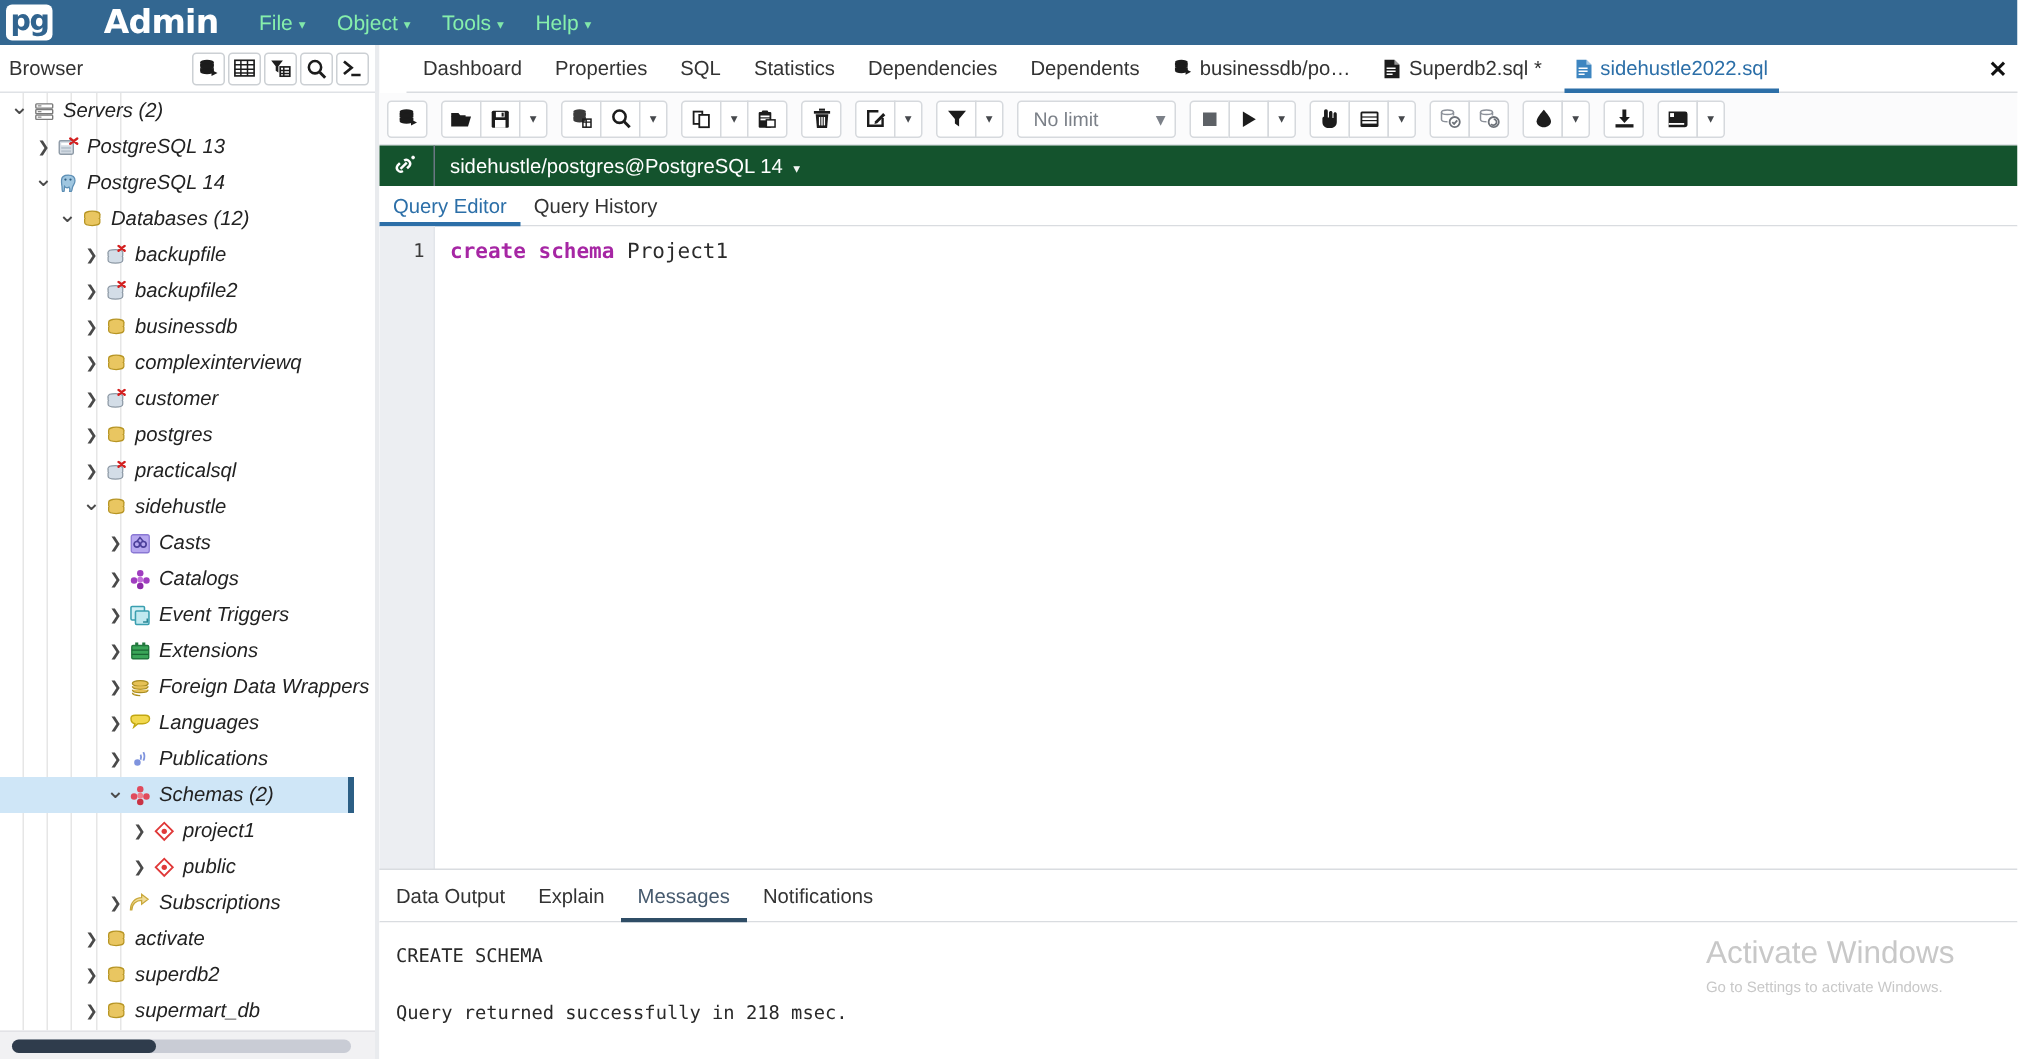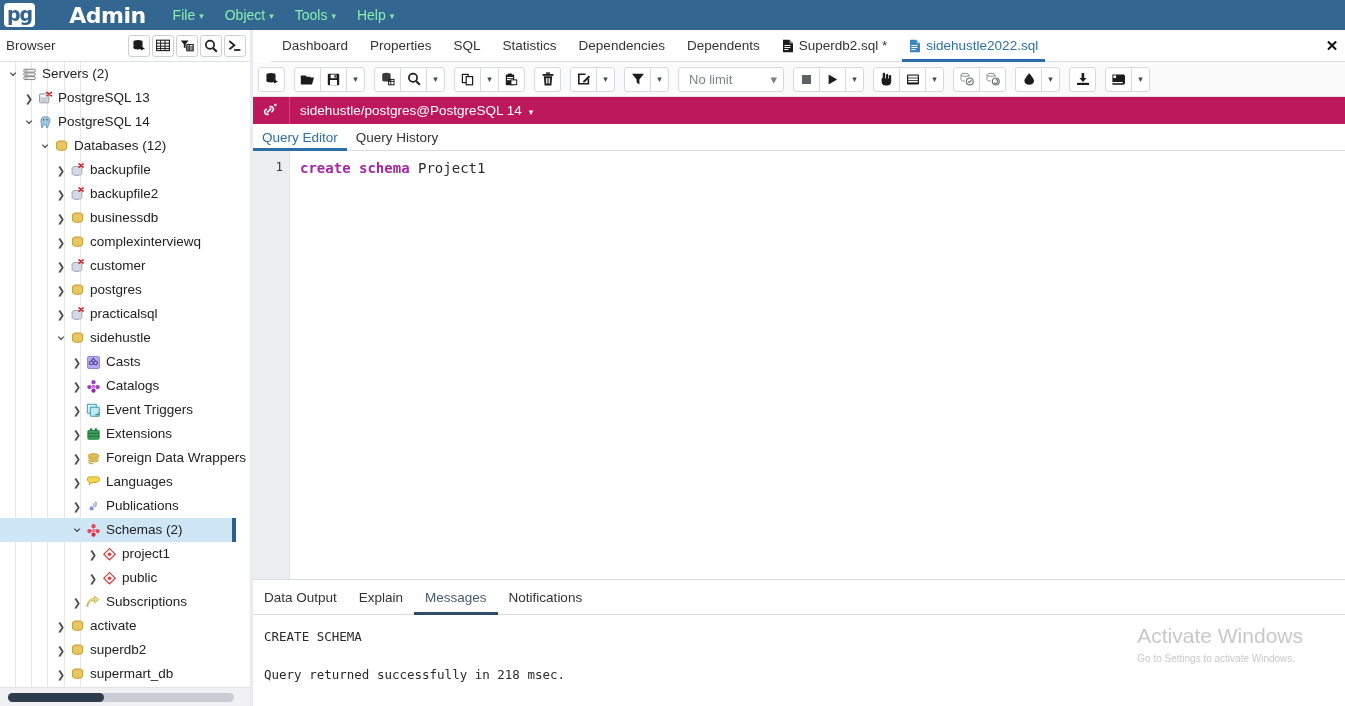--- a/index.html
+++ b/index.html
@@ -60,21 +60,21 @@
   }
   .trow.sel { background:#cfe6f7; }
   .trow.sel .selbar {
     position:absolute; right:0; top:0; width:4px; height:24px; background:#2c5f85;
   }
   .arrow {
     width:14px; height:24px; display:flex; align-items:center;
     justify-content:center; color:#4a4a4a; font-size:11px; flex:none;
   }
   .ticon { width:18px; height:24px; display:flex; align-items:center; justify-content:center; flex:none; margin-right:4px; }
-  .tlabel { line-height:1; }
+  .tlabel { line-height:1;font-style:italic; }
   .guide { position:absolute; top:0; width:1px; height:100%; background:#e6e6e6; }
 
   
   .vscroll {
     position:absolute; right:4px; top:62px; width:11px; height:622px;
     background:#f4f4f6; border-radius:6px;
   }
   .vscroll-thumb {
     position:absolute; left:1px; top:4px; width:9px; height:588px;
     background:#c6c9d4; border-radius:5px;
@@ -138,21 +138,21 @@
   .tbtn .dcar { font-size:9px; color:#45484c; }
   .limitsel {
     height:25px; min-width:106px; border:1px solid #d6d9dd; border-radius:3px;
     background:#fff; display:flex; align-items:center; justify-content:space-between;
     padding:0 6px 0 10px; font-size:13px; color:#7b8088; cursor:pointer;
   }
 
   
   .connbar {
     position:absolute; left:0; top:67px; width:1092px; height:27px;
-    background:#be185d; display:flex; align-items:center; color:#fff; font-size:13.5px;
+    background:#14532d; display:flex; align-items:center; color:#fff; font-size:13.5px;
   }
   .conn-ico { width:36px; display:flex; align-items:center; justify-content:center; }
   .conn-sep { width:1px; height:27px; background:#6b7783; }
   .conn-text { padding-left:10px; display:flex; align-items:center; gap:7px; cursor:pointer; }
 
   
   .etabs {
     position:absolute; left:0; top:94px; width:1092px; height:27px;
     background:#fff; display:flex; align-items:flex-end; border-bottom:1px solid #d9dce0;
   }
@@ -622,20 +622,33 @@
           <span>Statistics</span>
         </div>
         <div class="tab">
           <span>Dependencies</span>
         </div>
         <div class="tab">
           <span>Dependents</span>
         </div>
         <div class="tab">
           <span style="display: flex;">
+            <svg width="13" height="13" viewBox="0 0 14 14">
+              <ellipse cx="6" cy="2.6" rx="4.6" ry="1.7" fill="#1c1c1c"></ellipse>
+              <rect x="1.4" y="3.2" width="9.2" height="2" fill="#1c1c1c"></rect>
+              <ellipse cx="6" cy="5.6" rx="4.6" ry="1.7" fill="#1c1c1c"></ellipse>
+              <rect x="1.4" y="6.4" width="9.2" height="2" fill="#1c1c1c"></rect>
+              <ellipse cx="6" cy="8.8" rx="4.6" ry="1.7" fill="#1c1c1c"></ellipse>
+              <path d="M9 7.6 L13 9.6 L9 11.6 Z" fill="#1c1c1c"></path>
+            </svg>
+          </span>
+          <span>businessdb/po…</span>
+        </div>
+        <div class="tab">
+          <span style="display: flex;">
             <svg width="12" height="14" viewBox="0 0 12 14">
               <path d="M1 0.8 H7.6 L11 4.2 V13.2 H1 Z" fill="#1c1c1c"></path>
               <path d="M7.6 0.8 L11 4.2 H7.6 Z" fill="#fff" opacity="0.55"></path>
               <rect x="2.4" y="6" width="6" height="1" fill="#fff"></rect>
               <rect x="2.4" y="8" width="6" height="1" fill="#fff"></rect>
               <rect x="2.4" y="10" width="4" height="1" fill="#fff"></rect>
             </svg>
           </span>
           <span>Superdb2.sql *</span>
         </div>

